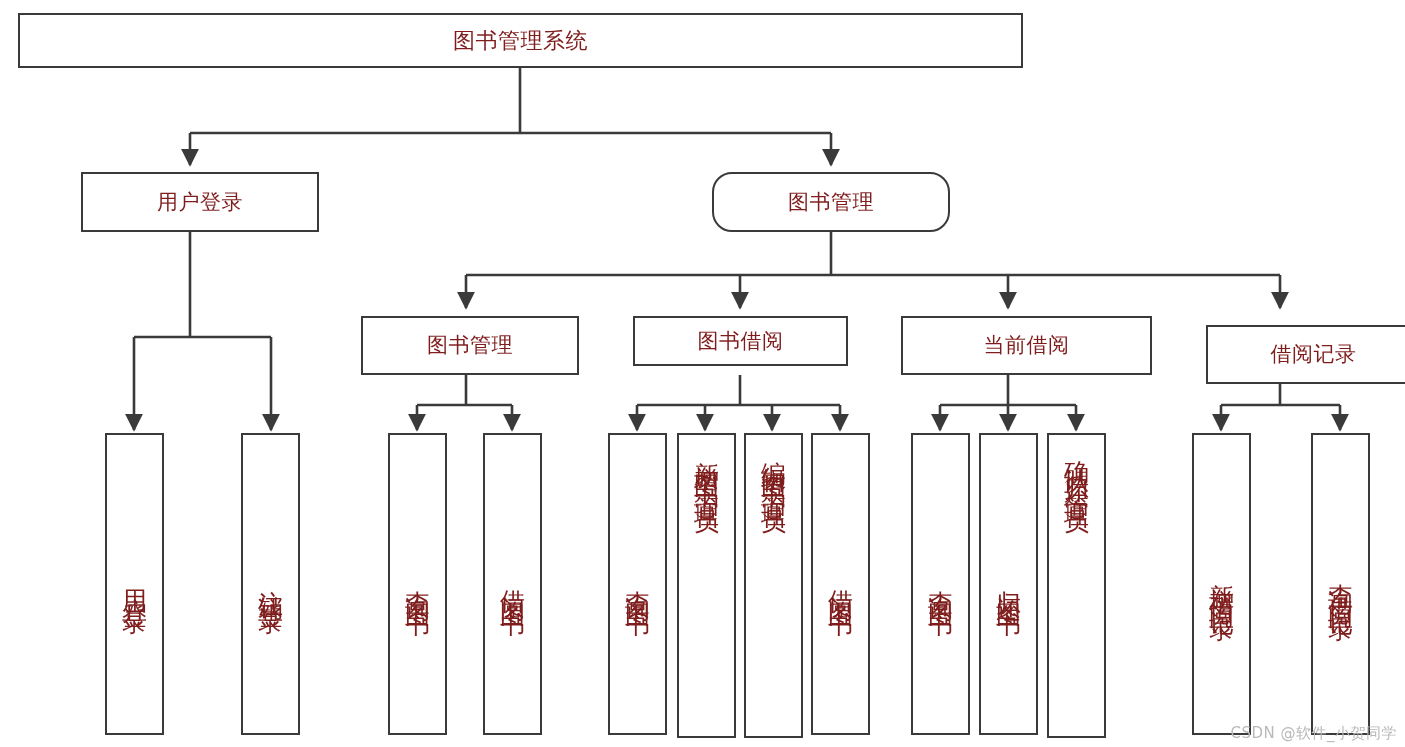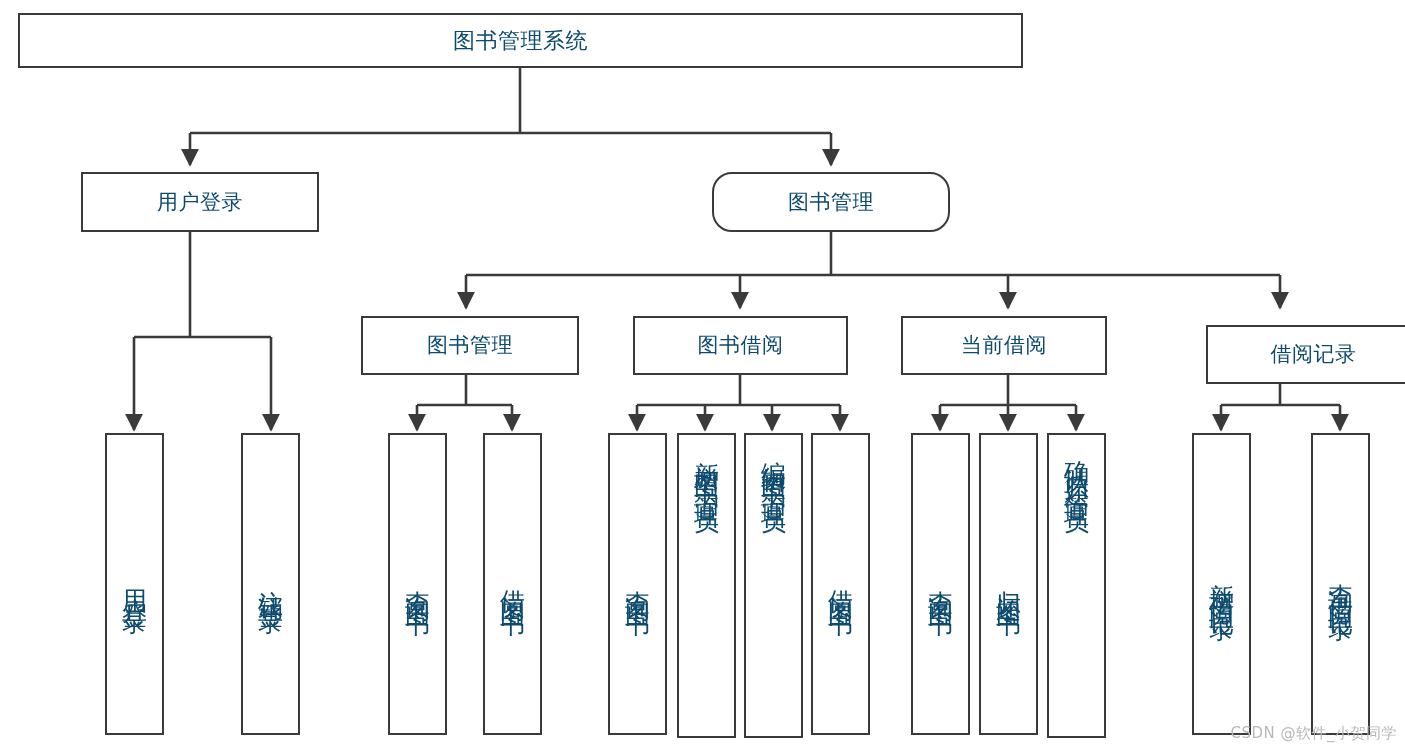--- a/index.html
+++ b/index.html
@@ -20,21 +20,21 @@
     pointer-events:none;
   }
   .node{
     position:absolute;
     box-sizing:border-box;
     background:#ffffff;
     border:2px solid #3a3a3a;
     display:flex;
     align-items:center;
     justify-content:center;
-    color:#0c4a6e;
+    color:#7f1d1d;
     z-index:2;
   }
   .node .label{
     display:block;
     text-align:center;
     line-height:1.18;
     letter-spacing:0.5px;
     white-space:pre;
   }
   
@@ -133,24 +133,24 @@
   <div class="node horiz" style="left:81px;top:172px;width:238px;height:60px;">
     <span class="label">用户登录</span>
   </div>
   <div class="node horiz" style="left:712px;top:172px;width:238px;height:60px;border-radius:20px;">
     <span class="label">图书管理</span>
   </div>
 
   <div class="node horiz" style="left:361px;top:316px;width:218px;height:59px;">
     <span class="label">图书管理</span>
   </div>
-  <div class="node horiz" style="left:633px;top:316px;width:215px;height:59px;">
+  <div class="node horiz" style="left:633px;top:316px;width:215px;height:50px;">
     <span class="label">图书借阅</span>
   </div>
-  <div class="node horiz" style="left:901px;top:316px;width:206px;height:59px;">
+  <div class="node horiz" style="left:901px;top:316px;width:251px;height:59px;">
     <span class="label">当前借阅</span>
   </div>
   <div class="node horiz" style="left:1172px;top:325px;width:215px;height:59px;margin-left:34px;">
     <span class="label">借阅记录</span>
   </div>
 
   <div class="node leaf mid" style="left:105px;top:433px;width:59px;height:302px;">
     <span class="label">用户登录</span>
   </div>
   <div class="node leaf mid" style="left:241px;top:433px;width:59px;height:302px;">

